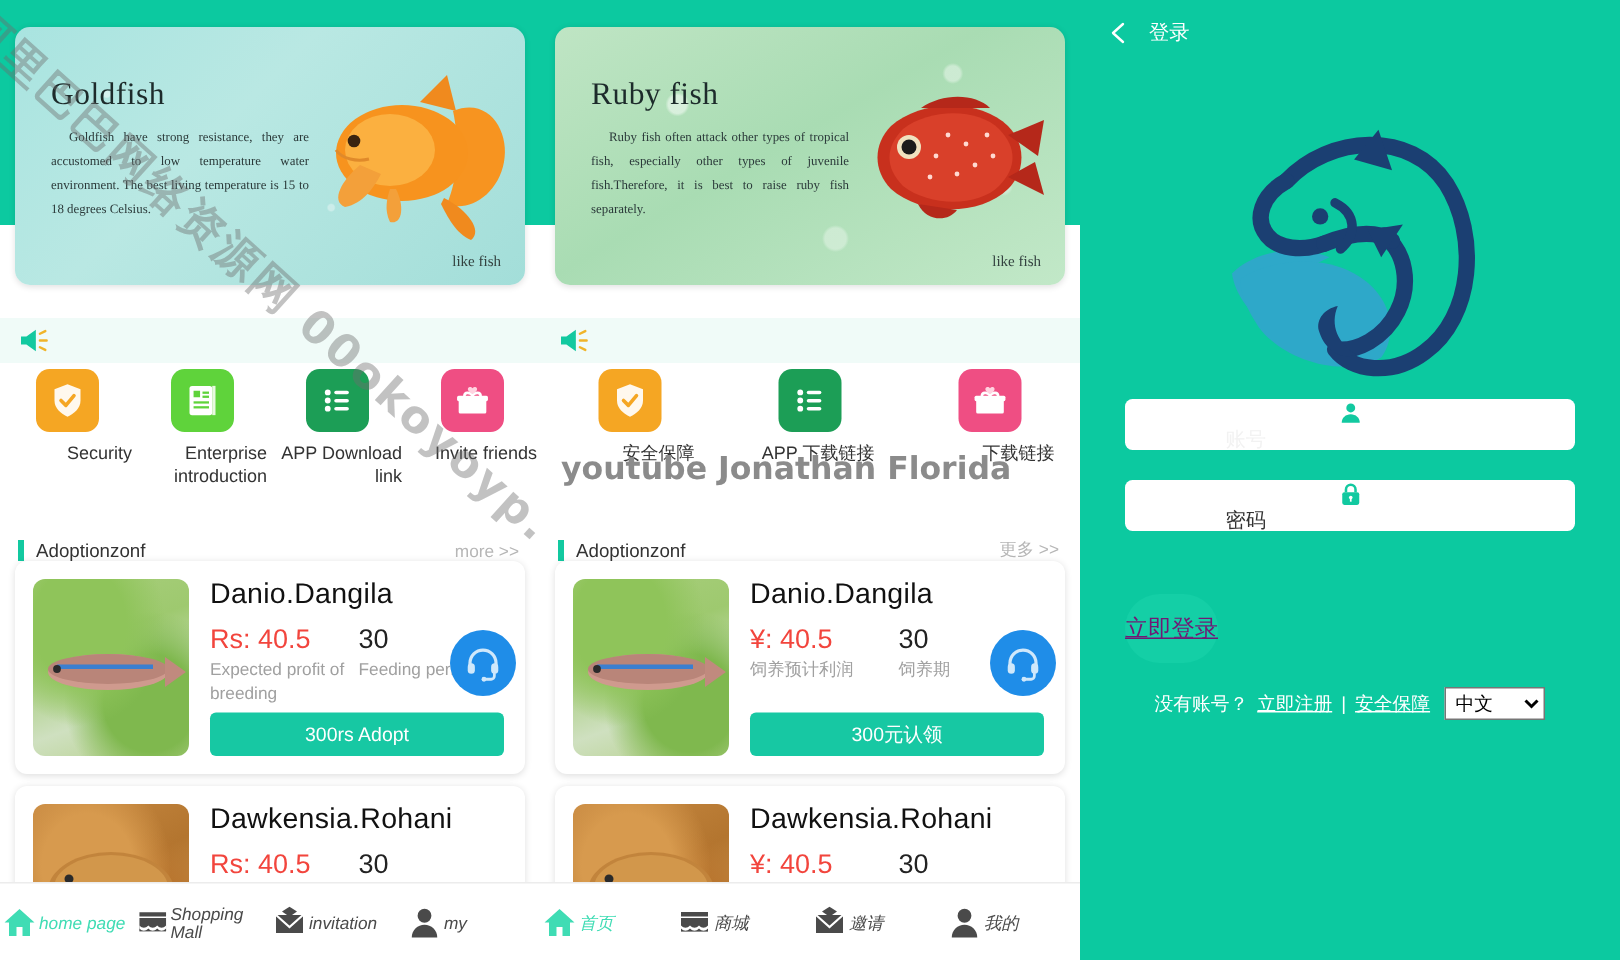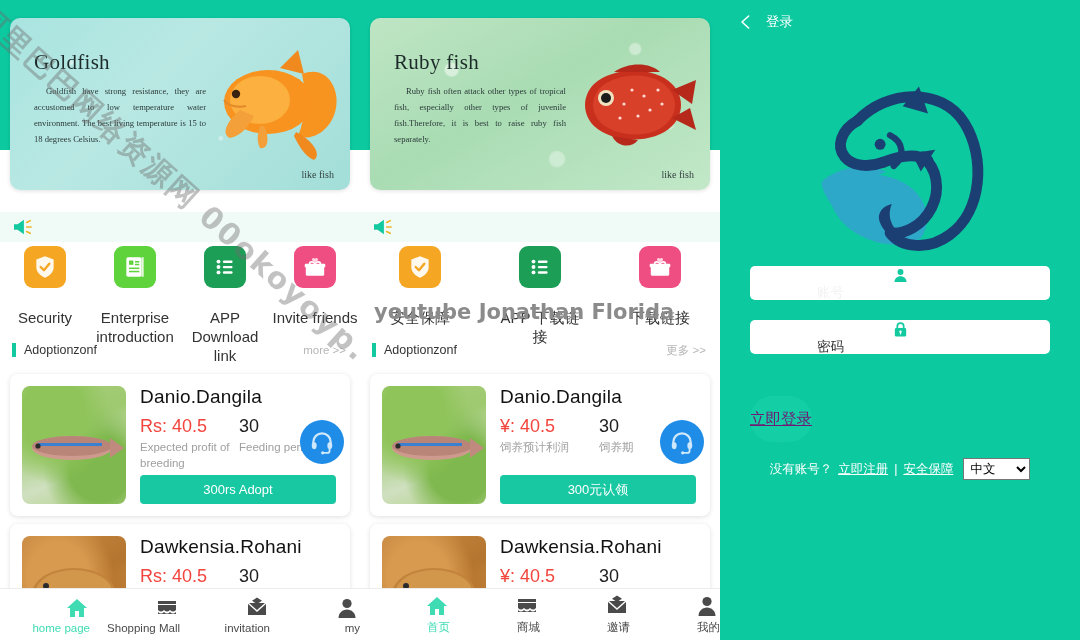--- a/index.html
+++ b/index.html
@@ -77,28 +77,28 @@
   }
   .quick-item {
     flex: 1; display: flex; flex-direction: column; align-items: center;
     cursor: pointer;
   }
   .qtile {
     width: 42px; height: 42px; border-radius: 9px;
     display: flex; align-items: center; justify-content: center;
   }
   .qlabel {
-    margin-top: 21px; font-size: 15px; color: #333; text-align: center;
+    margin-top: 7px; font-size: 12px; color: #333; text-align: right;
     line-height: 1.25; width: 86px;
   }
 
   
   .sec {
-    position: absolute; left: 0; right: 0; top: 338px; height: 24px;
-    display: flex; align-items: center;
+    position: absolute; left: 0; right: 0; top: 350px; height: 24px;
+    display: flex; align-items: flex-end;
   }
   .sec-accent { width: 4px; height: 14px; background: #12c9a0; margin-left: 12px; }
   .sec-title { font-size: 12.5px; color: #333; margin-left: 8px; }
   .sec-more { margin-left: auto; margin-right: 14px; font-size: 11.5px; color: #b6b6b6; cursor: pointer; }
 
   
   .plist { position: absolute; left: 0; right: 0; top: 368px; bottom: 52px; overflow: hidden; }
   .pcard {
     position: relative;
     margin: 6px 10px 8px 10px; height: 142px;
@@ -140,21 +140,21 @@
     background: #1f8de8; display: flex; align-items: center; justify-content: center;
     cursor: pointer; z-index: 5;
   }
 
   
   .tabbar {
     position: absolute; left: 0; right: 0; bottom: 0; height: 52px;
     background: #fff; border-top: 1px solid #ececec;
     display: flex; align-items: center;
   }
-  .tab { flex: 1; display: flex; flex-direction: column; align-items: flex-end; cursor: pointer; }
+  .tab { flex: 1; display: flex; flex-direction: row; align-items: center; cursor: pointer; font-style: italic; }
   .tab-label { font-size: 11.5px; color: #4a4a4a; margin-top: 2px; }
   .tab.active .tab-label { color: #3fdcb4; }
 
   
   .pane-divider { position: absolute; top: 0; bottom: 0; left: 360px; width: 1px; background: rgba(0,0,0,.05); }
 
   
   .wm-diag {
     position: absolute; left: -6px; top: -4px;
     font-size: 30px; font-weight: 700; color: rgba(110,110,110,.42);

